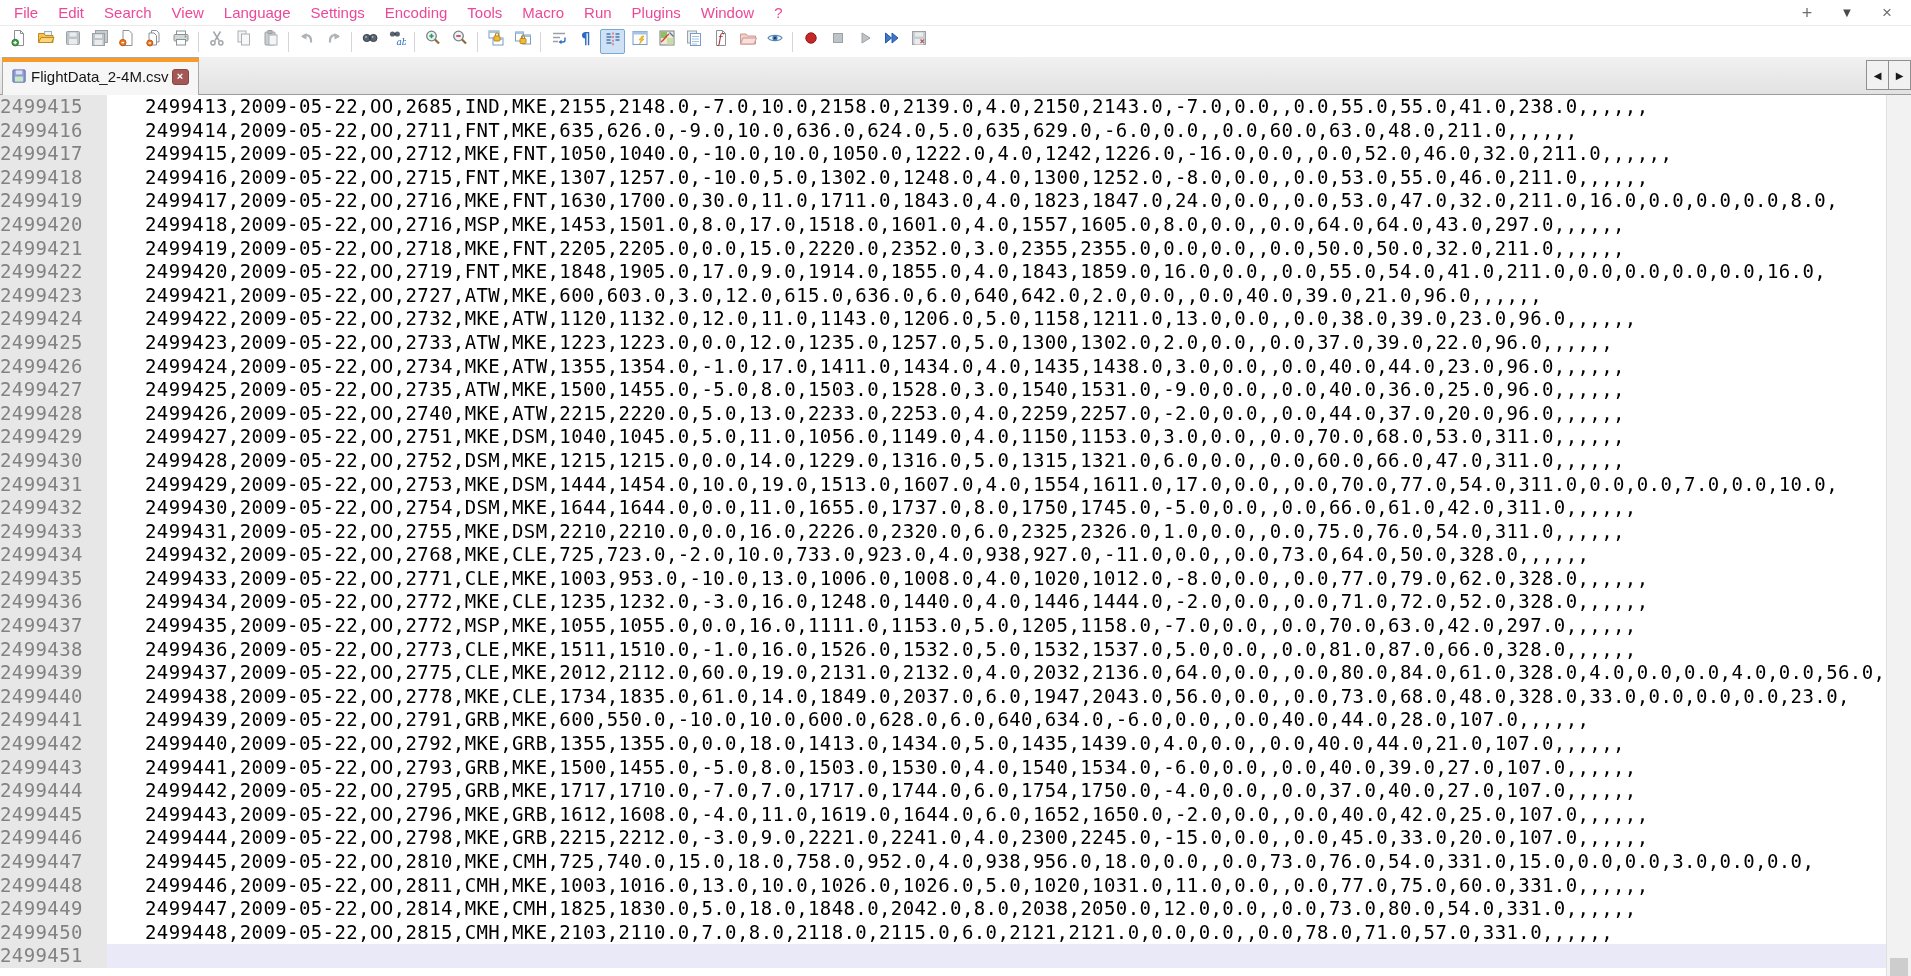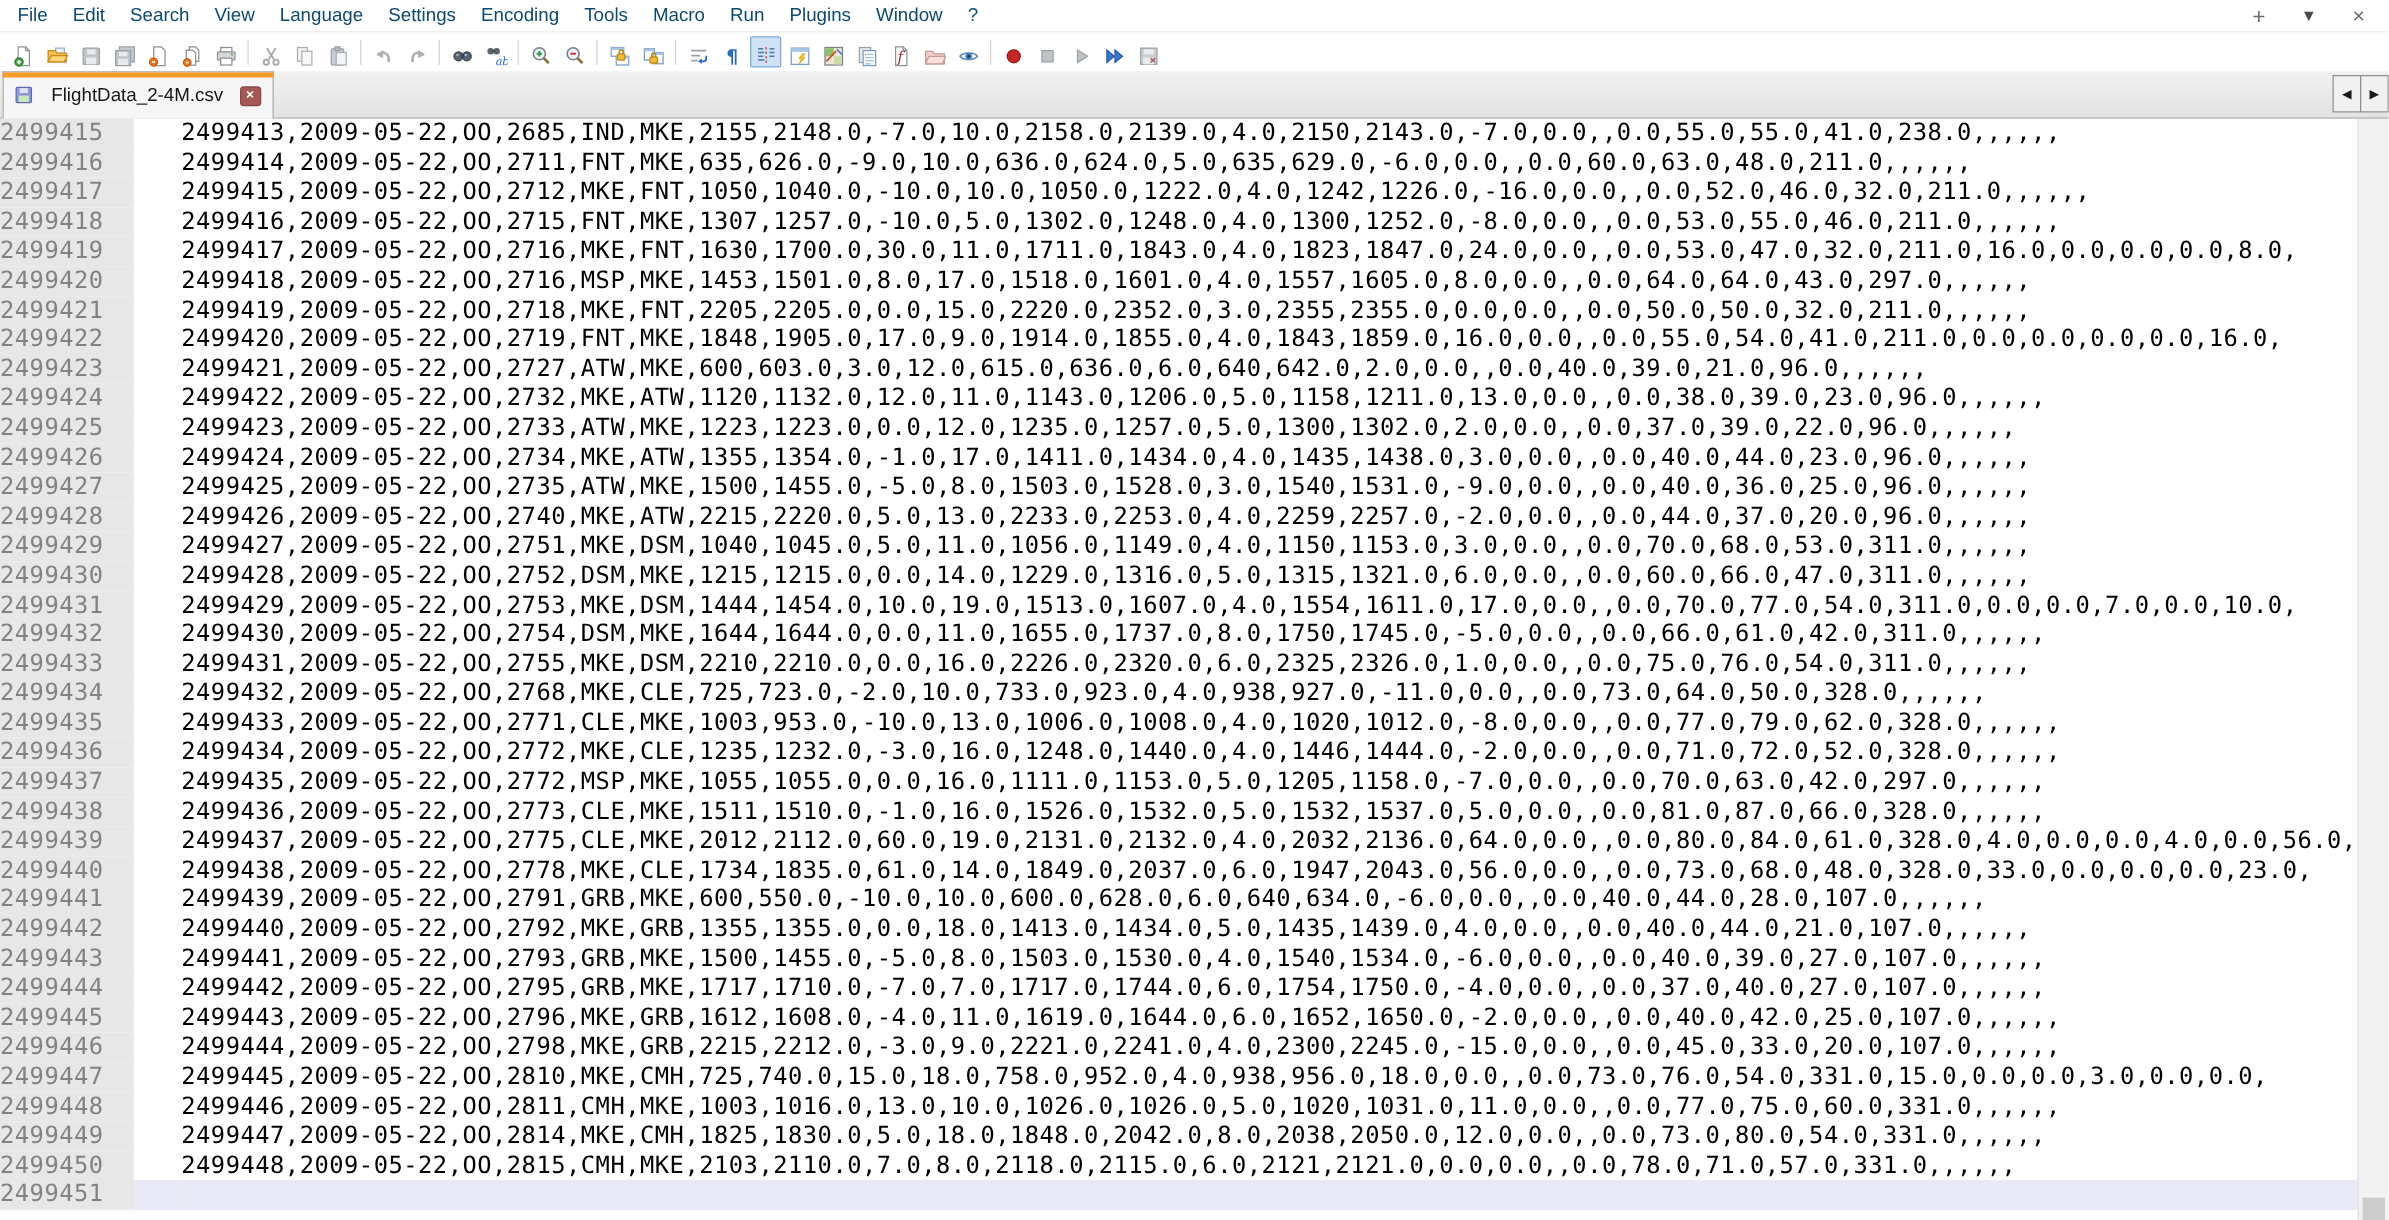--- a/index.html
+++ b/index.html
@@ -7,47 +7,47 @@
     width:1911px;height:976px;overflow:hidden;position:relative;
     background:#fff;font-family:"Liberation Sans",sans-serif;
     -webkit-font-smoothing:antialiased;
   }
   
   .menubar{
     position:absolute;top:0;left:0;right:0;height:26px;background:#fff;
     display:flex;align-items:center;padding-left:4px;border-bottom:1px solid #ececec;
     box-sizing:border-box;
   }
-  .mitem{padding:0 10px;font-size:15px;color:#0c4a6e;cursor:default;line-height:25px}
+  .mitem{padding:0 10px;font-size:15px;color:#ec4899;cursor:default;line-height:25px}
   .winctl{position:absolute;top:0;right:4px;height:26px;display:flex;align-items:center}
   .wbtn{width:40px;text-align:center;color:#6e6e6e;font-size:18px;line-height:24px;cursor:default}
   .wbtn[data-name="menu-dropdown-button"]{font-size:13px;color:#4a4a4a}
   .wbtn[data-name="close-button"]{font-size:17px}
   
   .toolbar{
     position:absolute;top:26px;left:0;right:0;height:31px;background:#fff;
     display:flex;align-items:center;padding-left:5px;box-sizing:border-box;
   }
   .tbtn{
     width:25px;height:25px;margin:0 1px;border-radius:2px;display:flex;
-    align-items:flex-end;justify-content:center;box-sizing:border-box;
+    align-items:flex-start;justify-content:center;box-sizing:border-box;
   }
   .tbtn.active{background:#cfe2f5;border:1px solid #7ba7d4}
   .ticon{display:flex;width:18px;height:18px}
   .tbsep{width:1px;height:20px;background:#d6d6d6;margin:0 4px}
   
   .tabbar{
     position:absolute;top:57px;left:0;right:0;height:38px;
     background:linear-gradient(#f1f1f1,#e2e2e2);
     border-bottom:1px solid #9b9b9b;box-sizing:border-box;
   }
   .tab{
     position:absolute;left:2px;top:0;height:38px;background:#f6f6f6;
     border:1px solid #a9a9a9;border-bottom:none;display:flex;align-items:center;
-    padding:0 9px 0 8px;box-sizing:border-box;gap:13px;
+    padding:0 9px 0 8px;box-sizing:border-box;gap:3px;
   }
   .tab::before{content:"";position:absolute;top:0;left:-1px;right:-1px;height:4px;background:#f89b28}
   .tabicon{display:flex;width:17px;height:17px}
   .tablabel{font-size:15px;color:#161616;white-space:nowrap}
   .tabclose{
     width:17px;height:16px;background:#a35856;border:1px solid #8a4644;border-radius:3px;
     color:#fff;font-size:11px;font-weight:bold;display:flex;align-items:center;
     justify-content:center;line-height:1;box-sizing:border-box;
   }
   .tabarrows{position:absolute;right:0;top:3px;display:flex}

